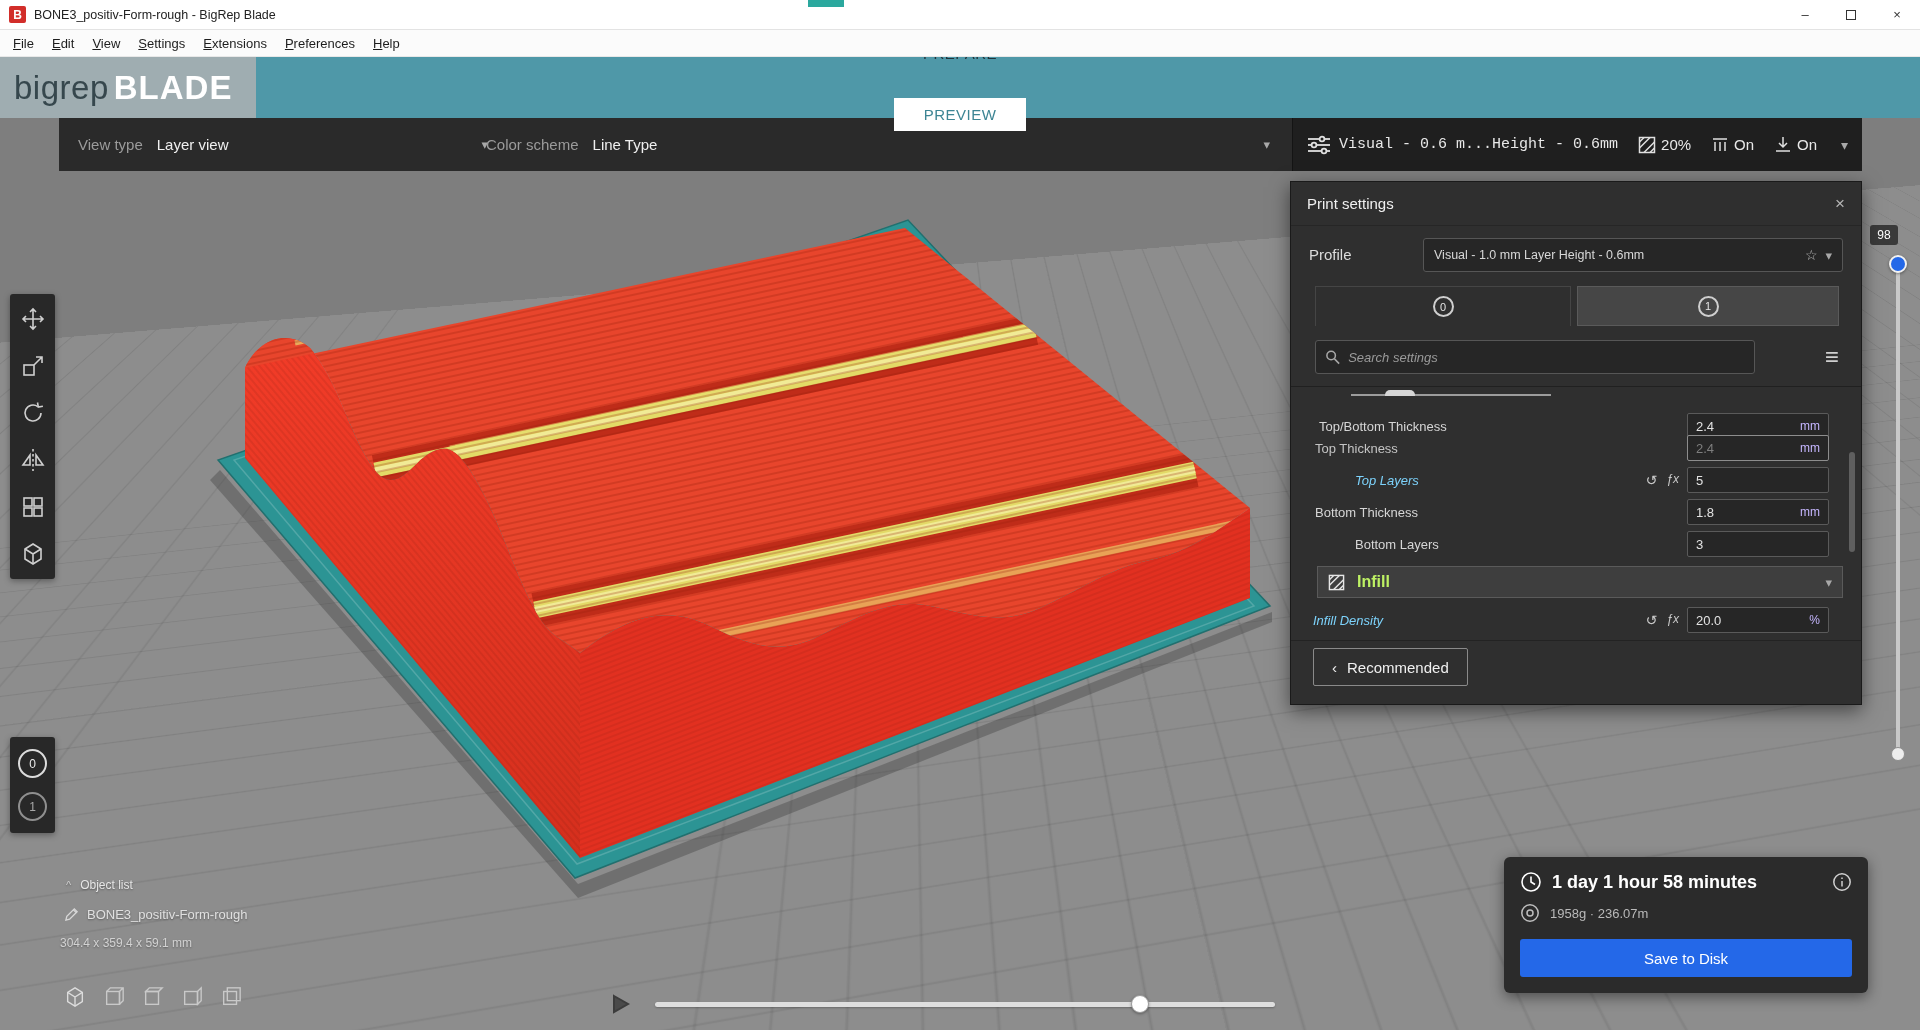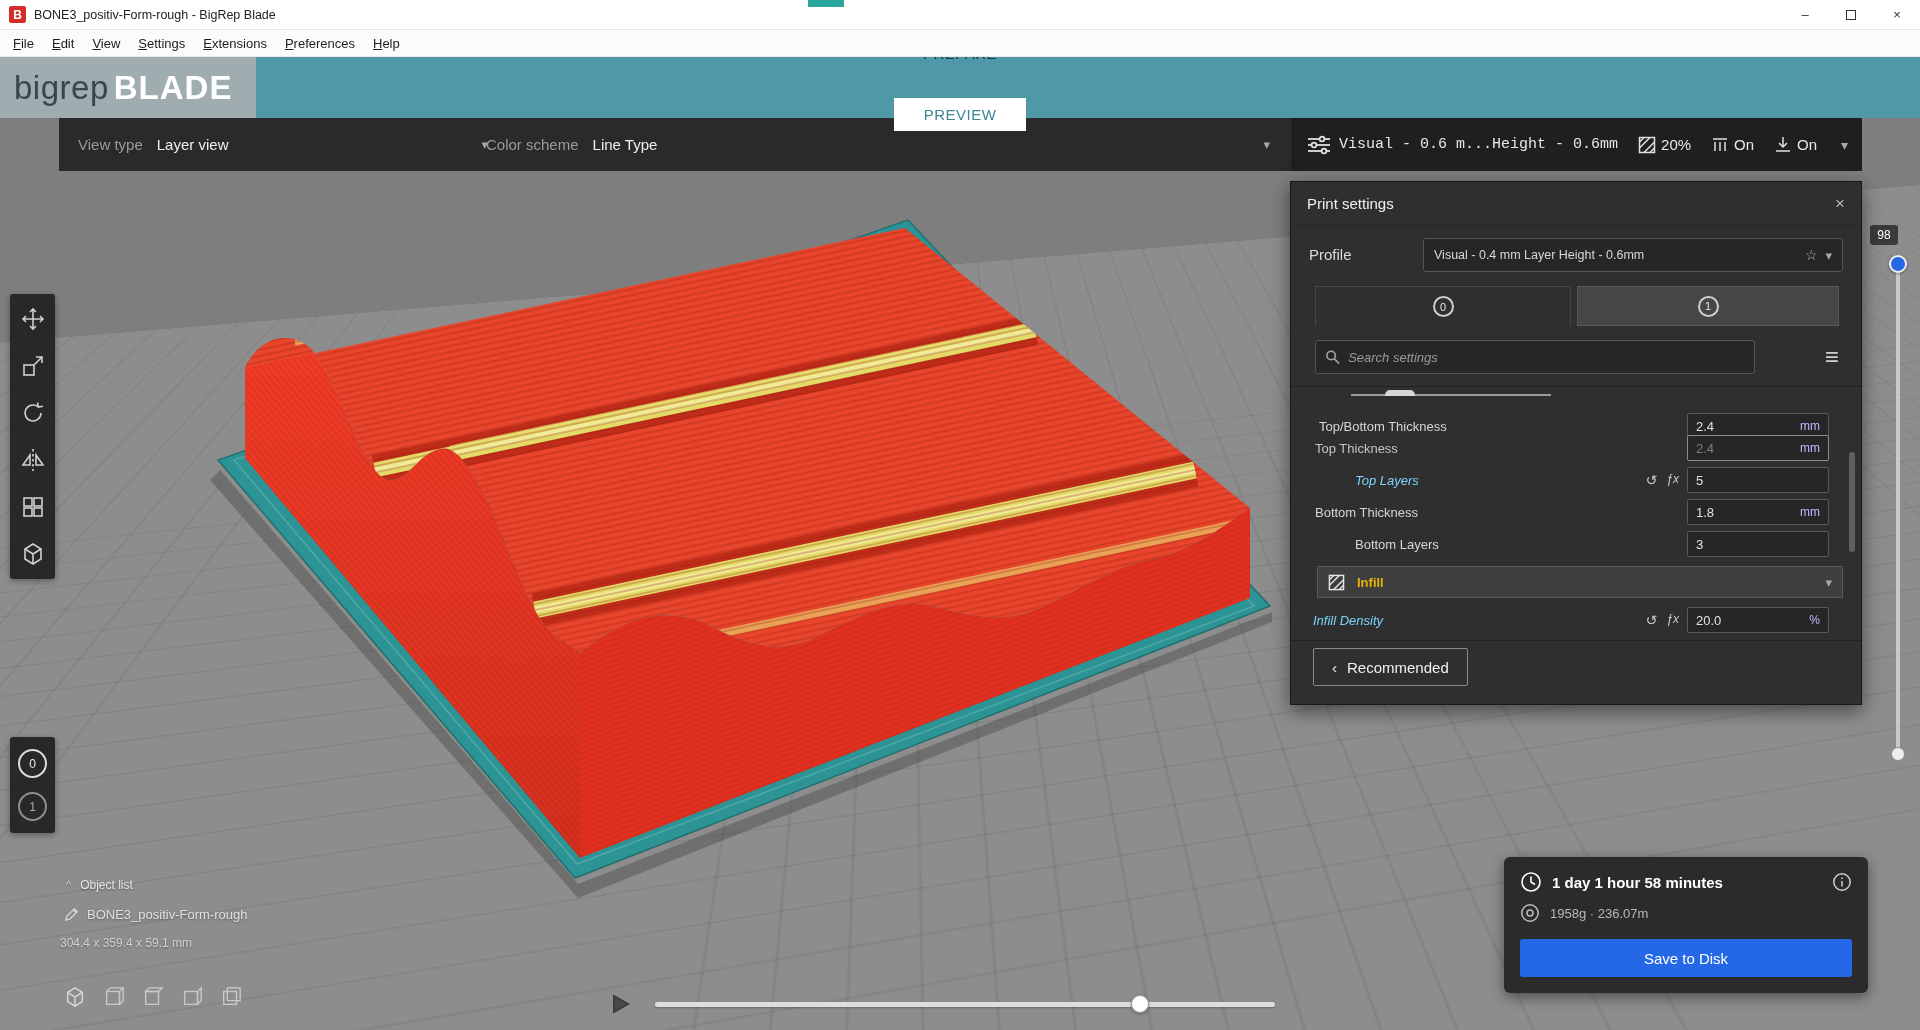--- a/index.html
+++ b/index.html
@@ -110,33 +110,33 @@
   .fxi { font-style:italic; font-size:12px; }
   .sval { position:absolute; right:22px; width:142px; height:26px; background:#262626; border:1px solid #5a5a5a;
     border-radius:2px; display:flex; align-items:center; padding:0 8px; }
   .sval.focused { border-color:#8d8d8d; }
   .vtext { color:#e2e2e2; font-size:13px; flex:1; }
   .vtext.dim { color:#7e7e7e; }
   .vunit { color:#c4b5fd; font-size:12px; }
 
   .cat-bar { position:absolute; left:26px; top:384px; width:526px; height:32px; background:#3e3e3e;
     border:1px solid #5a5a5a; display:flex; align-items:center; padding:0 10px; gap:12px; }
-  .cat-label { font-size:13px; font-weight:bold; color:#eab308; }
+  .cat-label { font-size:16px; font-weight:bold; color:#bef264; }
   .cat-bar .chev { margin-left:auto; }
 
   .pp-footer-line { position:absolute; left:0; top:458px; width:100%; height:1px; background:#232323; }
   .recommended-btn { position:absolute; left:22px; top:466px; height:38px; padding:0 18px; background:transparent;
     border:1px solid #8a8a8a; border-radius:2px; color:#f0f0f0; font-size:15px; display:flex; align-items:center; gap:10px; }
   .pp-scrollbar { position:absolute; right:6px; top:270px; width:6px; height:100px; background:#5f5f5f; border-radius:3px; }
 
   
   .output-card { position:absolute; left:1504px; top:739px; width:364px; height:136px; background:#2b2b2b;
     border-radius:6px; box-shadow:0 4px 14px rgba(0,0,0,.45); z-index:35; color:#fff; }
   .oc-row1 { position:absolute; left:16px; top:14px; right:16px; display:flex; align-items:center; gap:10px; }
-  .oc-time { font-size:15px; font-weight:bold; }
+  .oc-time { font-size:18px; font-weight:bold; }
   .oc-info { margin-left:auto; }
   .oc-row2 { position:absolute; left:16px; top:46px; display:flex; align-items:center; gap:10px; }
   .oc-material { font-size:13px; color:#b9b9b9; }
   .save-btn { position:absolute; left:16px; top:82px; width:332px; height:38px; background:#2468e8; border:none;
     border-radius:3px; color:#ffffff; font-size:15px; display:flex; align-items:center; justify-content:center; }
 
   
   .obj-list { position:absolute; left:60px; top:760px; z-index:10; color:#e2e2e2; text-shadow:0 1px 2px rgba(0,0,0,.35); }
   .obj-head { display:flex; align-items:center; gap:9px; font-size:12px; color:#e6e6e6; padding-left:6px; }
   .obj-caret { font-size:11px; color:#cfcfcf; }
@@ -377,21 +377,21 @@
         </div>
     </div>
 
     <div class="print-panel">
       <div class="pp-header">
         <span class="pp-title">Print settings</span>
         <span class="pp-close">×</span>
       </div>
       <div class="pp-profile-label">Profile</div>
       <div class="pp-profile-dd">
-        <span class="pp-profile-text">Visual - 0.4 mm Layer Height - 0.6mm</span>
+        <span class="pp-profile-text">Visual - 1.0 mm Layer Height - 0.6mm</span>
         <span class="star">☆</span>
         <span class="chev">▾</span>
       </div>
 
       <div class="ext-tab t0">
         <span class="tab-circ">0</span>
       </div>
       <div class="ext-tab t1">
         <span class="tab-circ">1</span>
       </div>

